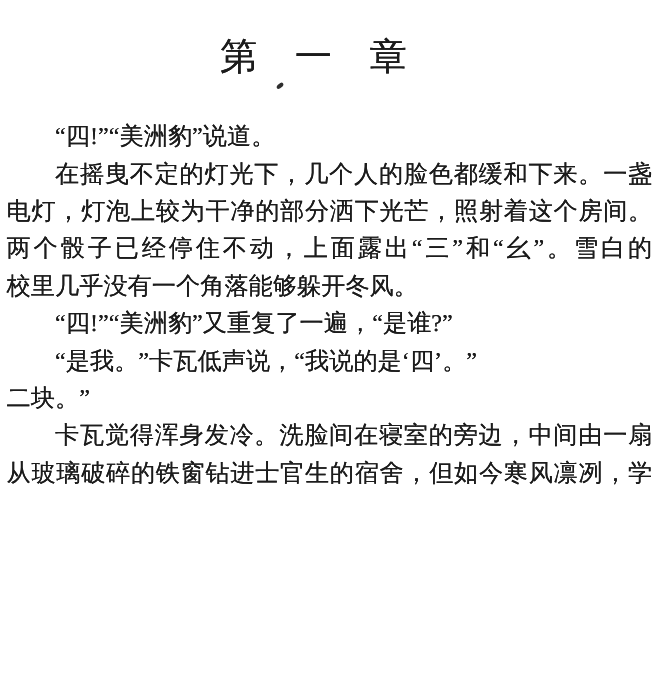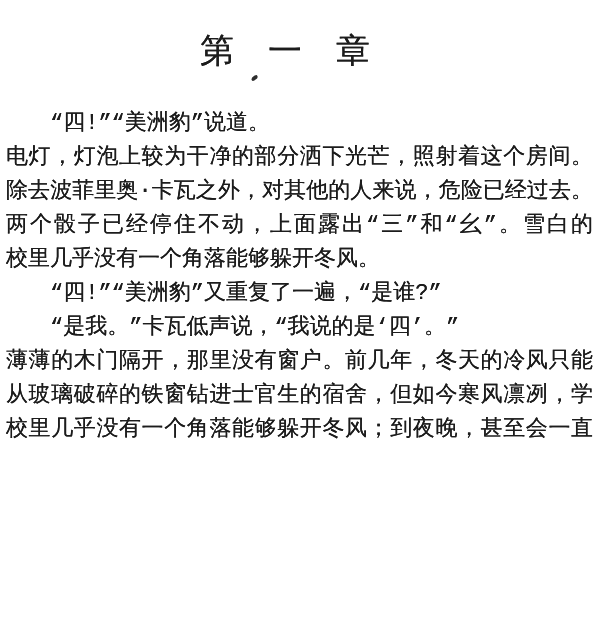--- a/index.html
+++ b/index.html
@@ -1,19 +1,19 @@
 <!DOCTYPE html>
 <html lang="zh" style="--ink: #1c1c1c; --paper: #ffffff;"><head>
 <meta charset="utf-8">
 <style>
   html,body{margin:0;padding:0;background:#ffffff;}
   .page{
     position:relative;width:600px;height:626px;overflow:hidden;
     background:var(--paper,#ffffff);color:var(--ink,#1c1c1c);
-    font-family:Liberation Mono, monospace;
+    font-family:Liberation Serif, serif;
   }
   .title{
     position:absolute;top:33px;left:0;width:100%;margin:0;
     text-align:center;font-size:34px;font-weight:400;line-height:40px;
     transform:translateX(-15px);
     text-shadow:0 0 .5px currentColor;
   }
   .speck{
     position:absolute;left:251px;top:76px;width:7px;height:4px;
     background:#2e2e2e;border-radius:70% 30% 60% 40%;
@@ -31,23 +31,23 @@
   .line.indent{text-indent:2em;}
 </style>
 </head>
 <body>
 
 <div class="page">
   <h1 class="title">第　一　章</h1>
   <div class="speck"></div>
   <div class="body-text">
       <div class="line indent">“四!”“美洲豹”说道。</div>
+      <div class="line indent fill">在摇曳不定的灯光下，几个人的脸色都缓和下来。一盏</div>
       <div class="line fill">电灯，灯泡上较为干净的部分洒下光芒，照射着这个房间。</div>
-      <div class="line fill">除去波菲里奥·卡瓦之外，对其他的人来说，危险已经过去。</div>
       <div class="line fill">两个骰子已经停住不动，上面露出“三”和“幺”。雪白的</div>
       <div class="line">校里几乎没有一个角落能够躲开冬风。</div>
       <div class="line indent">“四!”“美洲豹”又重复了一遍，“是谁?”</div>
       <div class="line indent">“是我。”卡瓦低声说，“我说的是‘四’。”</div>
-      <div class="line fill">薄薄的木门隔开，那里没有窗户。前几年，冬天的冷风只能</div>
+      <div class="line">二块。”</div>
+      <div class="line indent fill">卡瓦觉得浑身发冷。洗脸间在寝室的旁边，中间由一扇</div>
       <div class="line fill">从玻璃破碎的铁窗钻进士官生的宿舍，但如今寒风凛冽，学</div>
-      <div class="line fill">校里几乎没有一个角落能够躲开冬风；到夜晚，甚至会一直</div>
     </div>
 </div>
 
 </body></html>

